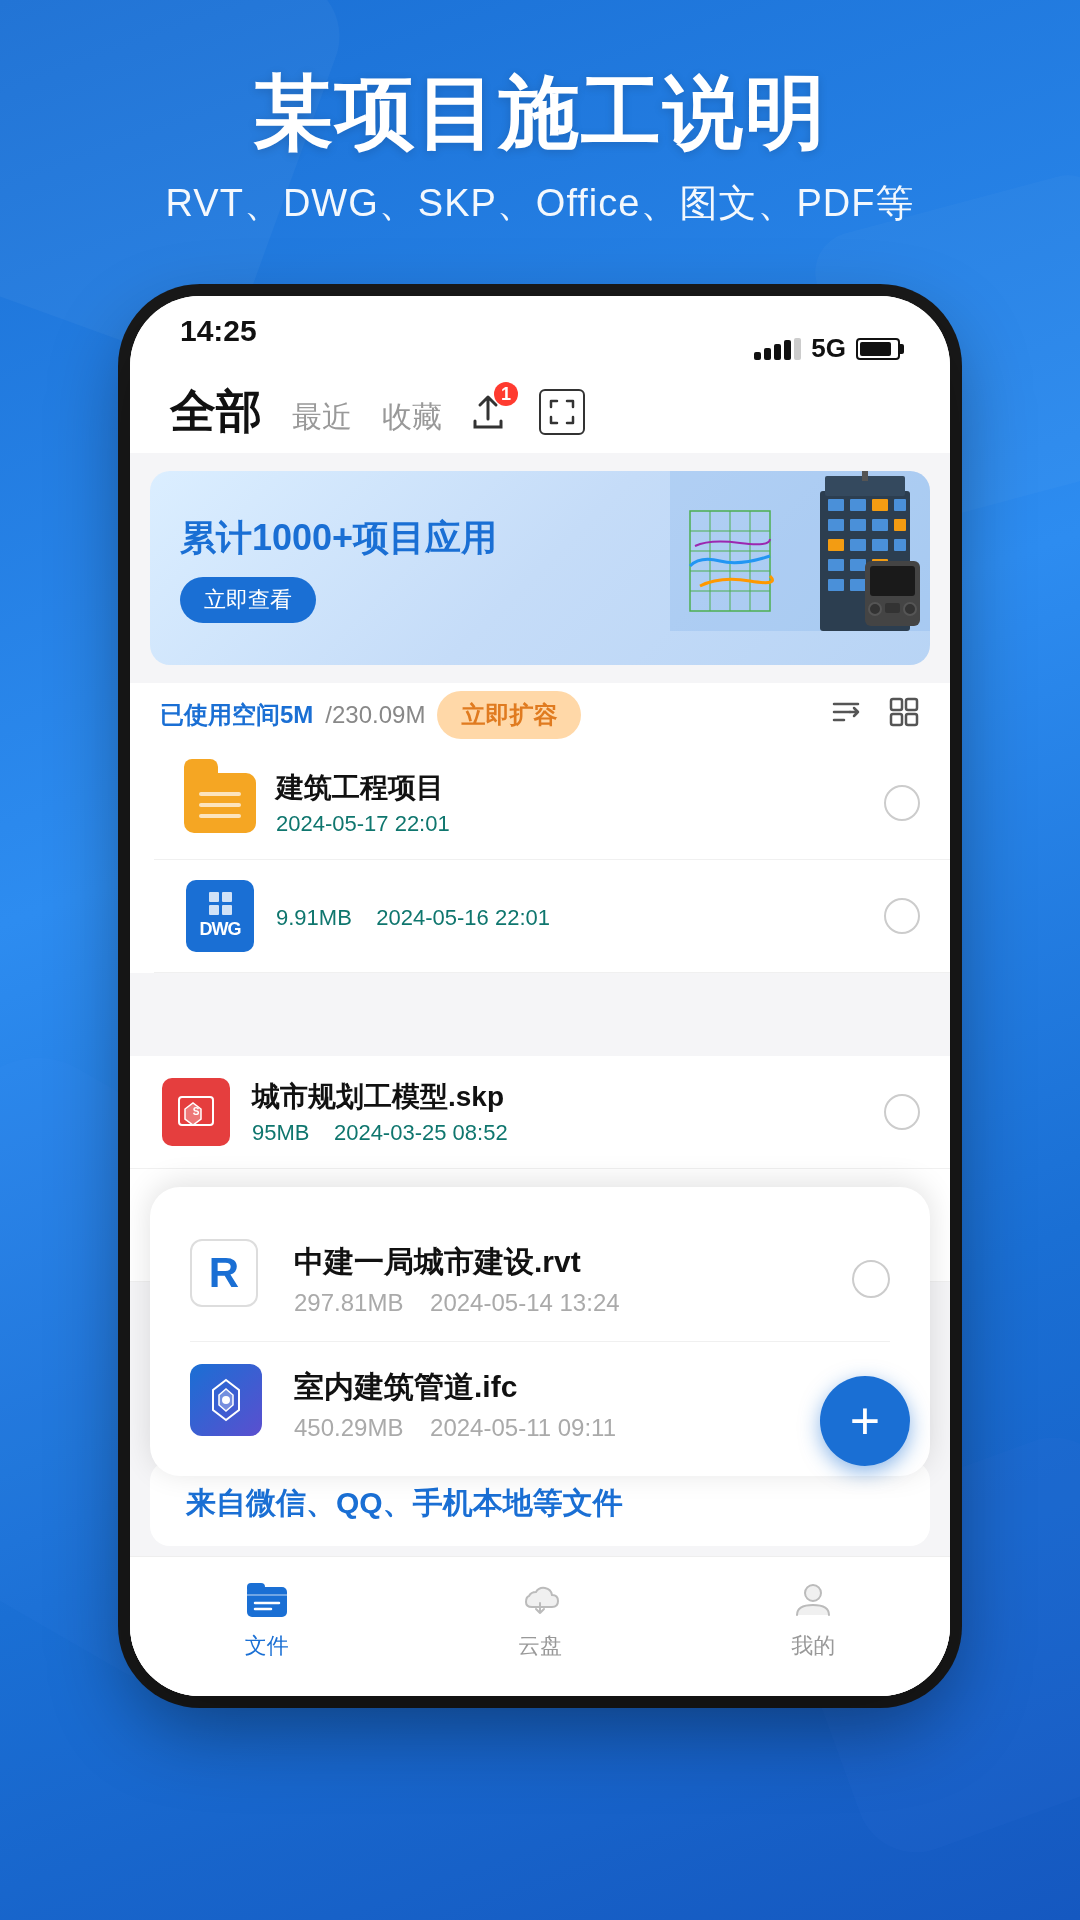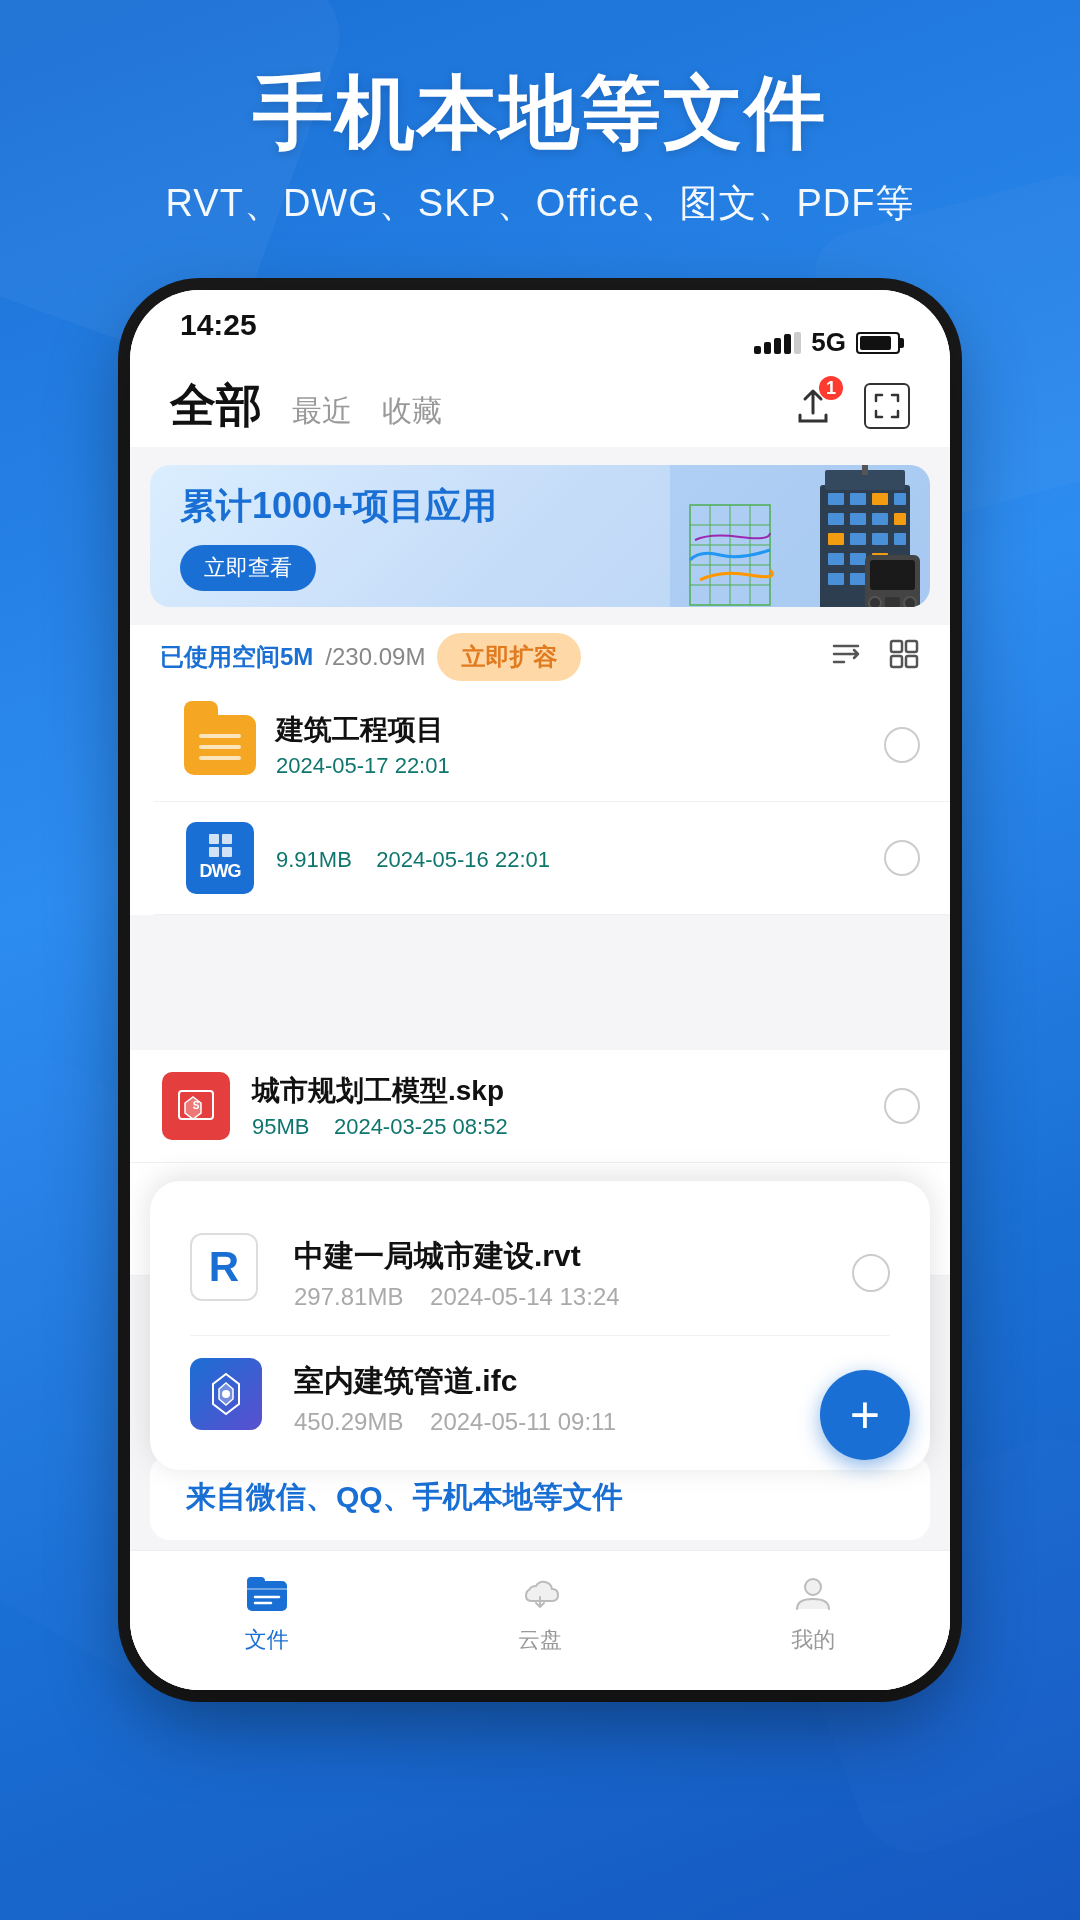--- a/index.html
+++ b/index.html
@@ -68,21 +68,21 @@
       color: white;
       margin-top: 10px;
       font-weight: 400;
       letter-spacing: 1px;
       opacity: 0.95;
     }
 
     
     .phone-mockup {
       position: absolute;
-      top: 290px;
+      top: 296px;
       left: 50%;
       transform: translateX(-50%);
       width: 820px;
       height: 1400px;
       background: #fff;
       border-radius: 70px;
       box-shadow: 0 30px 80px rgba(0,0,0,0.4), 0 0 0 12px #1a1a1a;
       overflow: hidden;
     }
 
@@ -156,21 +156,21 @@
       height: calc(100% - 70px);
       overflow: hidden;
     }
 
     
     .tab-bar {
       background: white;
       padding: 15px 40px 10px;
       display: flex;
       align-items: center;
-      justify-content: space-between;
+      gap: 20px;
     }
     .tab-left {
       display: flex;
       align-items: baseline;
       gap: 30px;
     }
     .tab-active {
       font-size: 46px;
       font-weight: 800;
       color: #111;
@@ -216,21 +216,21 @@
       display: flex;
       align-items: center;
       justify-content: center;
     }
 
     
     .banner {
       margin: 18px 20px;
       background: linear-gradient(135deg, #dbeeff 0%, #c5dcf8 50%, #b8d4f5 100%);
       border-radius: 20px;
-      height: 142px;
+      height: 194px;
       display: flex;
       align-items: center;
       justify-content: space-between;
       padding: 0 30px;
       overflow: hidden;
       position: relative;
     }
     .banner-text h3 {
       font-size: 36px;
       font-weight: 800;
@@ -562,21 +562,21 @@
   </style>
 </head>
 <body>
 
 <div class="bg-shape bg-shape-1"></div>
 <div class="bg-shape bg-shape-2"></div>
 <div class="bg-shape bg-shape-3"></div>
 <div class="bg-shape bg-shape-4"></div>
 
 <div class="header-area">
-  <div class="header-title">手机本地等文件</div>
+  <div class="header-title">某项目施工说明</div>
   <div class="header-subtitle">RVT、DWG、SKP、Office、图文、PDF等</div>
 </div>
 
 <div class="phone-mockup">
 
   <div class="status-bar">
     <div class="status-time">14:25</div>
     <div class="status-right">
       <div class="signal-bars">
         <div class="signal-bar" style="height:8px"></div>

